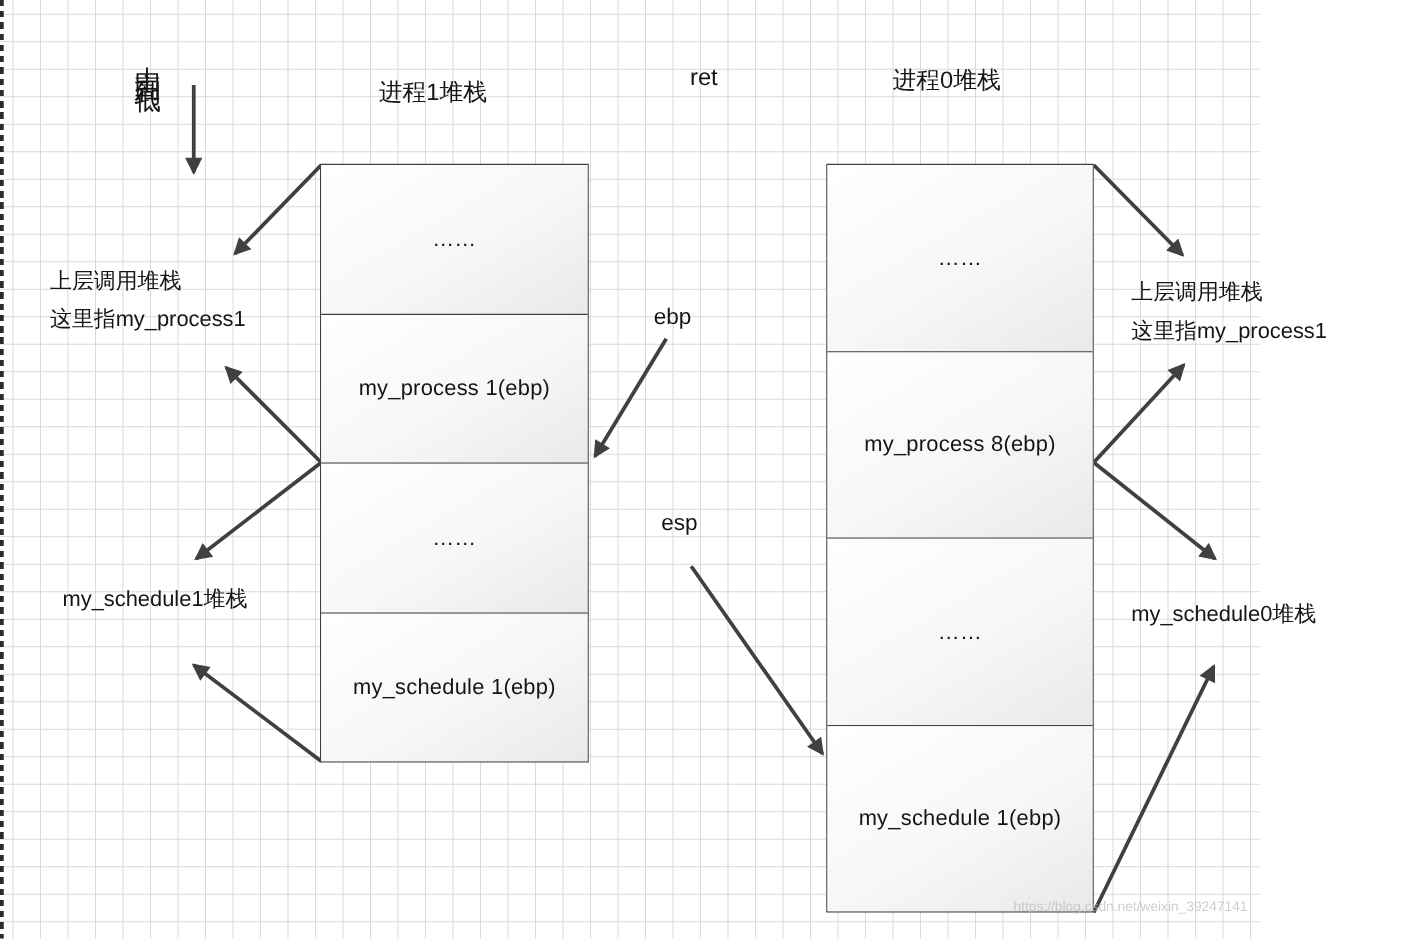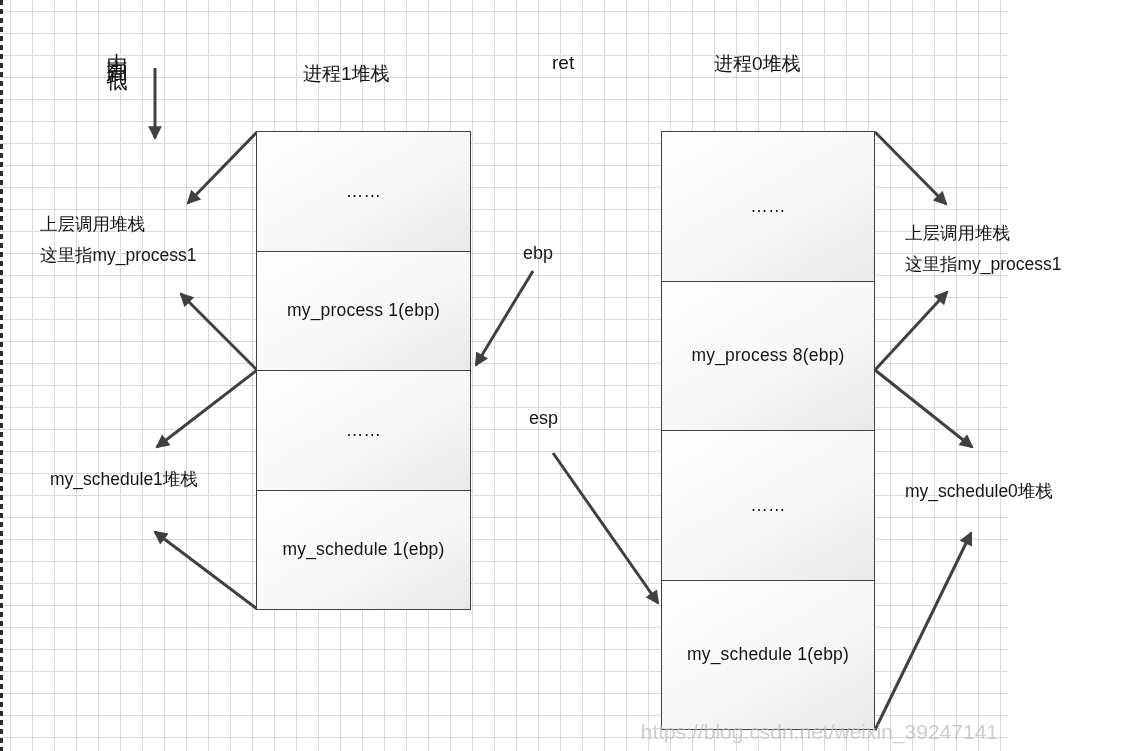--- a/index.html
+++ b/index.html
@@ -47,21 +47,21 @@
     font-size: 17.5px; color: #141414;
     letter-spacing: 0.2px;
   }
   .cell:last-child { border-bottom: none; }
   .reg-label { font-size: 18px; color: #151515; }
   .annotation {
     text-align: left; font-size: 17.5px; line-height: 31px;
     color: #151515; white-space: nowrap;
   }
   .watermark {
-    font-size: 21px;
+    font-size: 11px;
     color: rgba(190, 190, 190, 0.75);
     white-space: nowrap;
   }
   svg.arrows { position: absolute; left: 0; top: 0; pointer-events: none; }
 </style>
 </head>
 <body>
 
 <div class="canvas">
 

